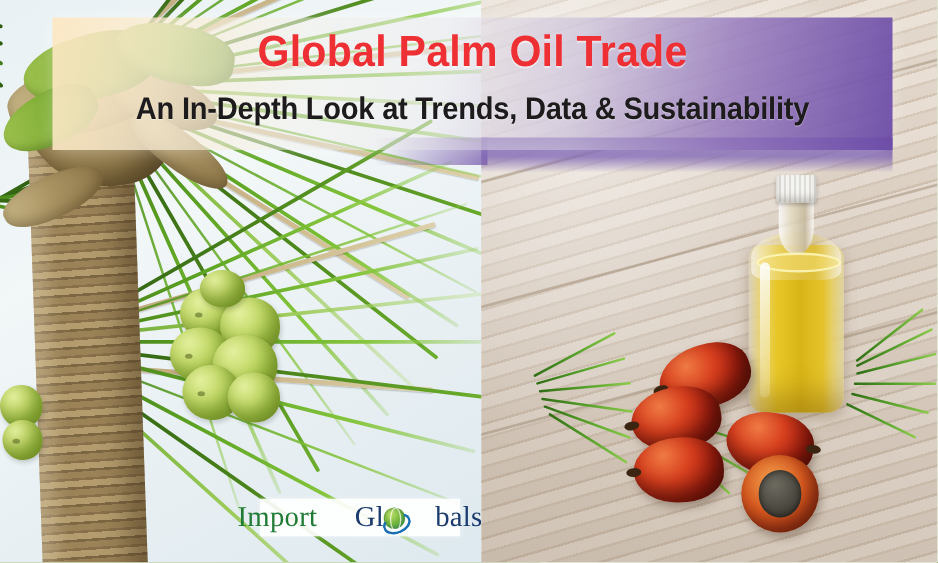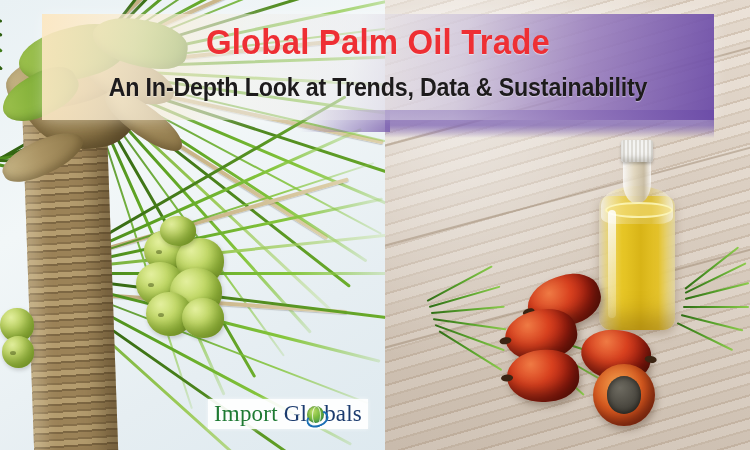--- a/index.html
+++ b/index.html
@@ -346,21 +346,21 @@
   }
   .logo-text {
     font-family: "Liberation Serif", serif;
     font-size: 23px;
     line-height: 24px;
     white-space: nowrap;
     display: flex;
     align-items: center;
   }
   .logo-import { color: #1f7a33; letter-spacing: .2px; }
-  .logo-gl, .logo-bals { color: #1b3b6e; letter-spacing: .2px; }
+  .logo-gl, .logo-bals { color: #1b3b6e; letter-spacing: .2px; margin-left: 24px; }
   .logo-globe {
     position: relative;
     display: inline-block;
     width: 17px;
     height: 17px;
     margin: 0 0px;
     vertical-align: -2px;
   }
   .logo-globe .g-sphere {
     position: absolute;

